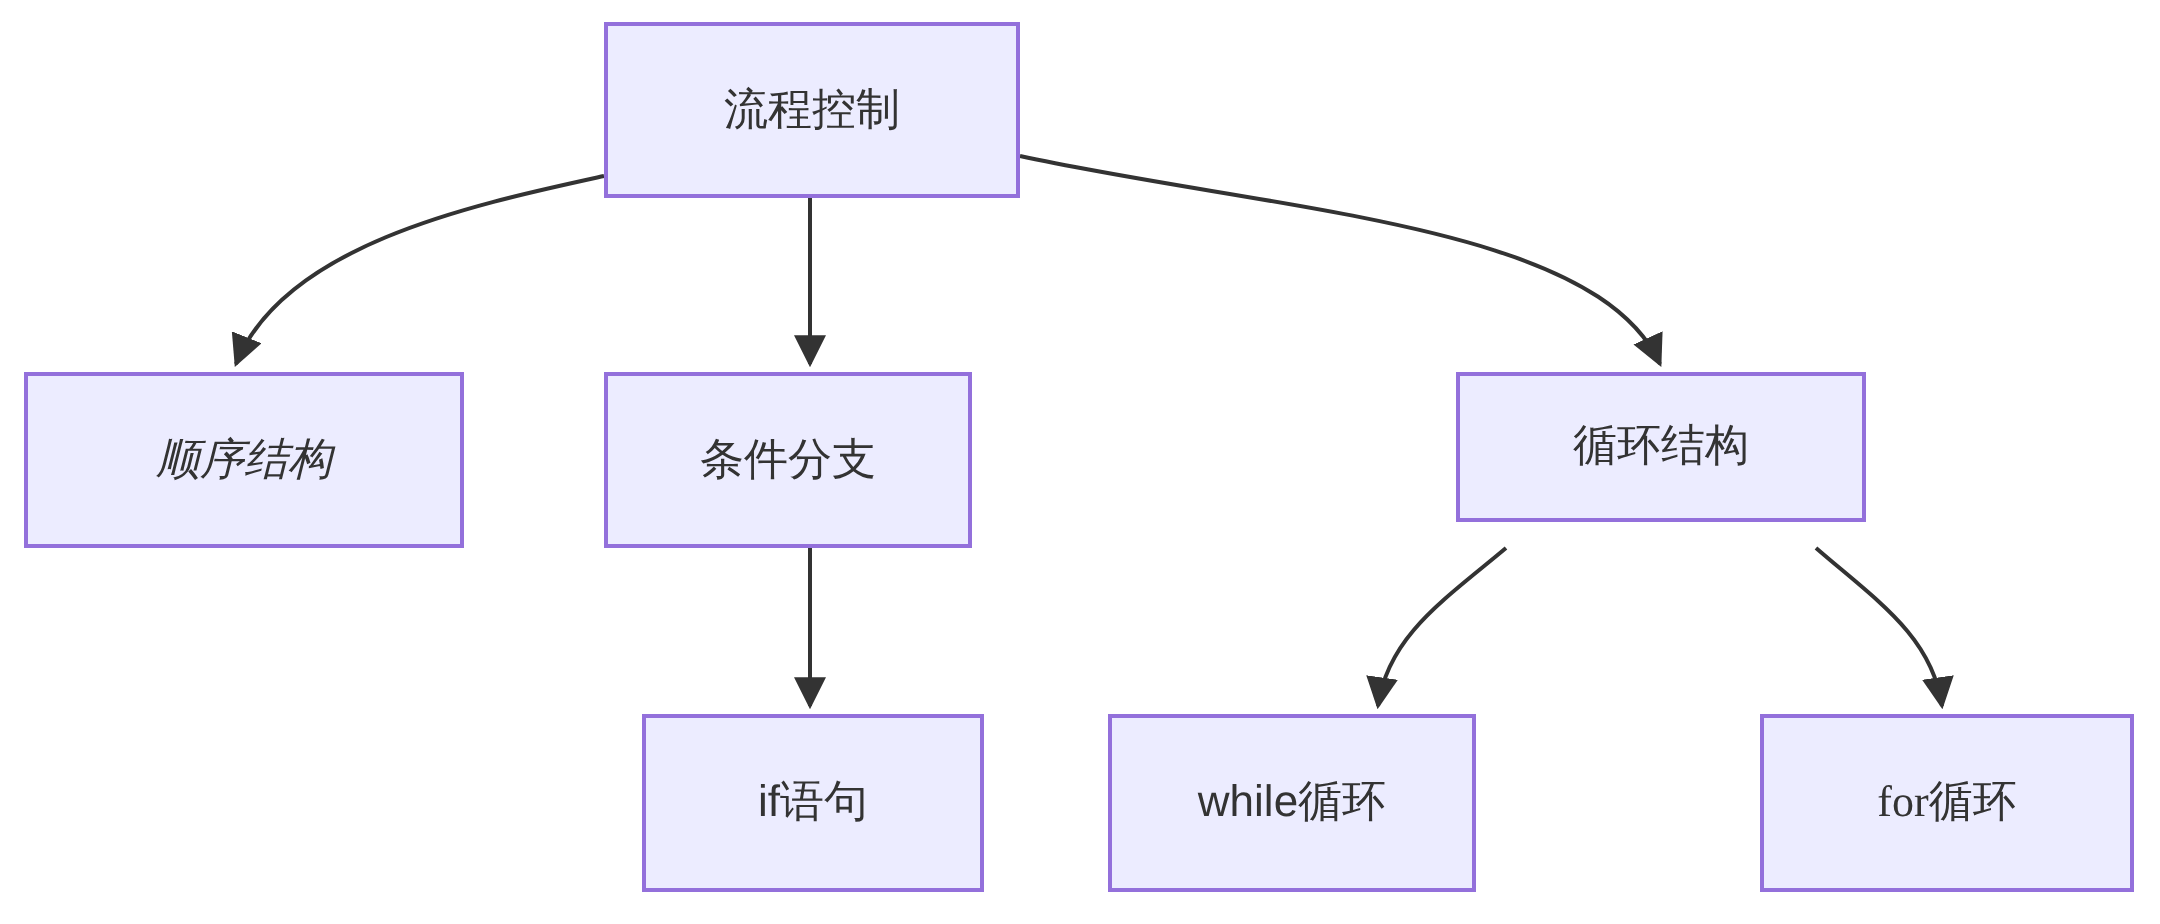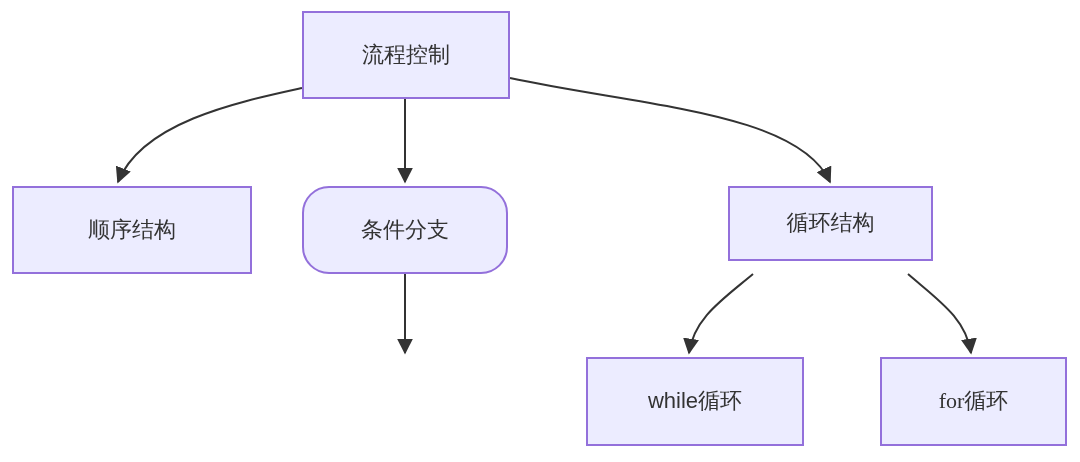--- a/index.html
+++ b/index.html
@@ -53,24 +53,25 @@
       <path d="M405,99 L405,182" marker-end="url(#arrow)"></path>
       <path d="M510,78 C640,106 798,112 830,182" marker-end="url(#arrow)"></path>
       <path d="M405,274 L405,353" marker-end="url(#arrow)"></path>
       <path d="M753,274 C722,300 694,318 689,353" marker-end="url(#arrow)"></path>
       <path d="M908,274 C938,300 966,318 971,353" marker-end="url(#arrow)"></path>
     </g>
   </svg>
 
   <div class="node" style="left:302px; top:11px; width:208px; height:88px;">流程控制</div>
 
-  <div class="node" style="left:12px; top:186px; width:240px; height:88px;">顺序结构</div>
+  <div class="node" style="left:12px; top:186px; width:220px; height:88px;font-style:italic;">顺序结构</div>
 
-  <div class="node" style="left:302px; top:186px; width:206px; height:88px;border-radius:27px;">条件分支</div>
+  <div class="node" style="left:302px; top:186px; width:184px; height:88px;">条件分支</div>
 
   <div class="node" style="left:728px; top:186px; width:205px; height:75px;">循环结构</div>
 
+  <div class="node" style="left:321px; top:357px; width:171px; height:89px;">if语句</div>
 
-  <div class="node" style="left:586px; top:357px; width:218px; height:89px;">while循环</div>
+  <div class="node" style="left:554px; top:357px; width:184px; height:89px;">while循环</div>
 
   <div class="node" style="left:880px; top:357px; width:187px; height:89px;font-family:Liberation Serif, serif;">for循环</div>
 
 </div>
 
 </body></html>

